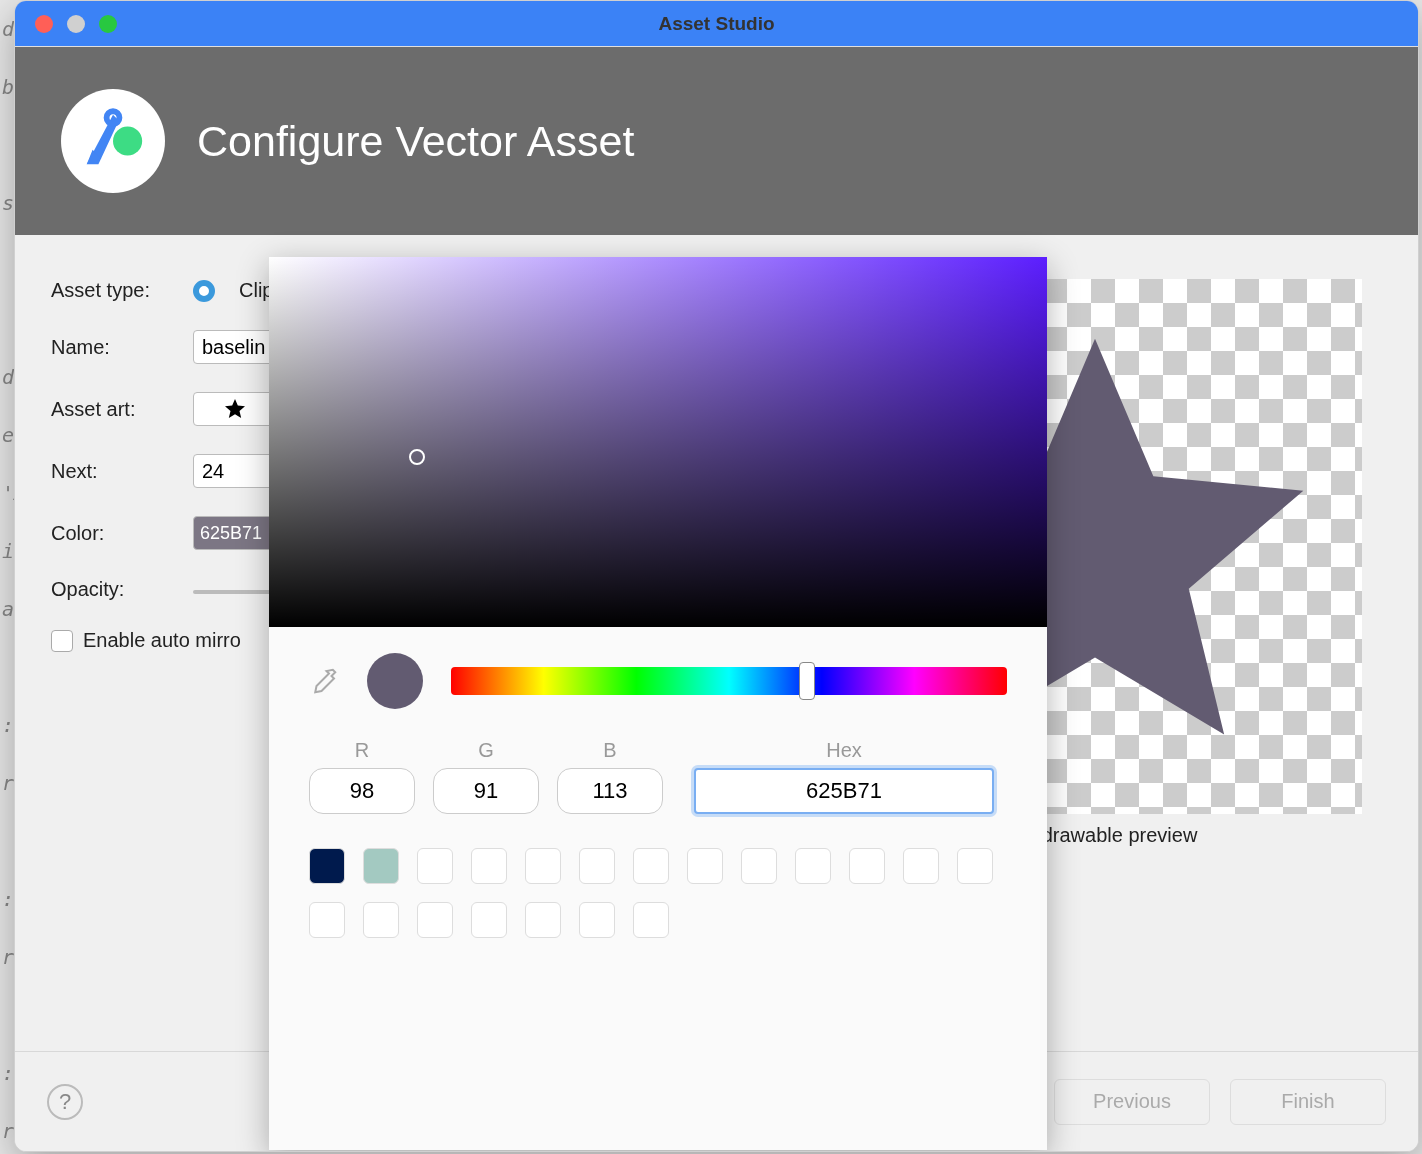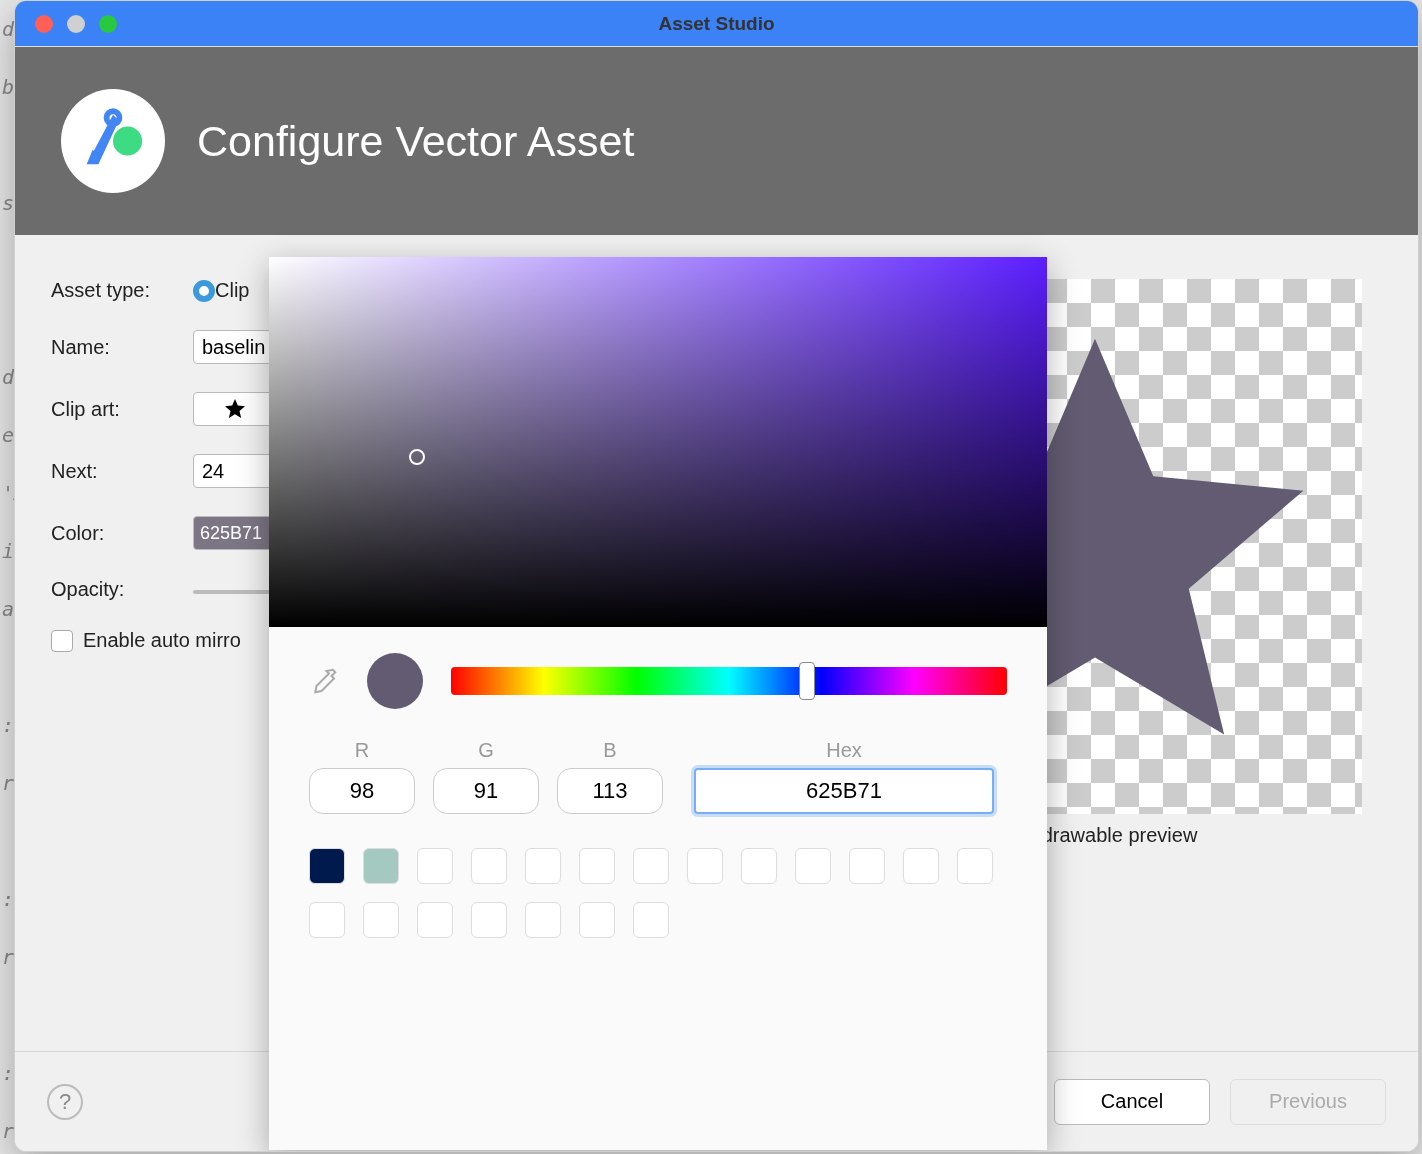--- a/index.html
+++ b/index.html
@@ -104,21 +104,21 @@
     .form-row {
       display: flex;
       align-items: center;
       margin-bottom: 28px;
       font-size: 20px;
       color: #222;
     }
     .form-label {
       width: 142px;
     }
-    .radio-group { display: flex; align-items: center; gap: 0; }
+    .radio-group { display: flex; align-items: center; gap: 24px; }
     .radio-dot {
       width: 22px; height: 22px; border-radius: 50%;
       border: 6px solid #3b99dc;
       background: #fff;
       box-shadow: inset 0 0 0 2px #fff;
     }
     .text-input {
       height: 34px;
       padding: 14px 8px;
       font-size: 20px;
@@ -380,21 +380,21 @@
           <span>Clip</span>
         </div>
       </div>
 
       <div class="form-row">
         <div class="form-label">Name:</div>
         <input class="text-input" style="width: 84px;" value="baselin">
       </div>
 
       <div class="form-row">
-        <div class="form-label">Clip art:</div>
+        <div class="form-label">Asset art:</div>
         <div class="clipart-btn">
           <svg width="24" height="24" viewBox="0 0 24 24">
             <path d="M12 2 L14.8 8.6 L22 9.3 L16.5 14 L18.2 21 L12 17.3 L5.8 21 L7.5 14 L2 9.3 L9.2 8.6 Z" fill="#000"></path>
           </svg>
         </div>
       </div>
 
       <div class="form-row">
         <div class="form-label">Next:</div>
         <input class="text-input" value="24" style="">
@@ -478,14 +478,15 @@
       <div class="swatch"></div>
       <div class="swatch"></div>
       <div class="swatch"></div>
     </div>
   </div>
 
   <div class="footer">
     <div class="help-btn">?</div>
     <button class="btn">Cancel</button>
     <button class="btn disabled">Previous</button>
+    <button class="btn disabled">Finish</button>
   </div>
 </div>
 
 </body></html>

